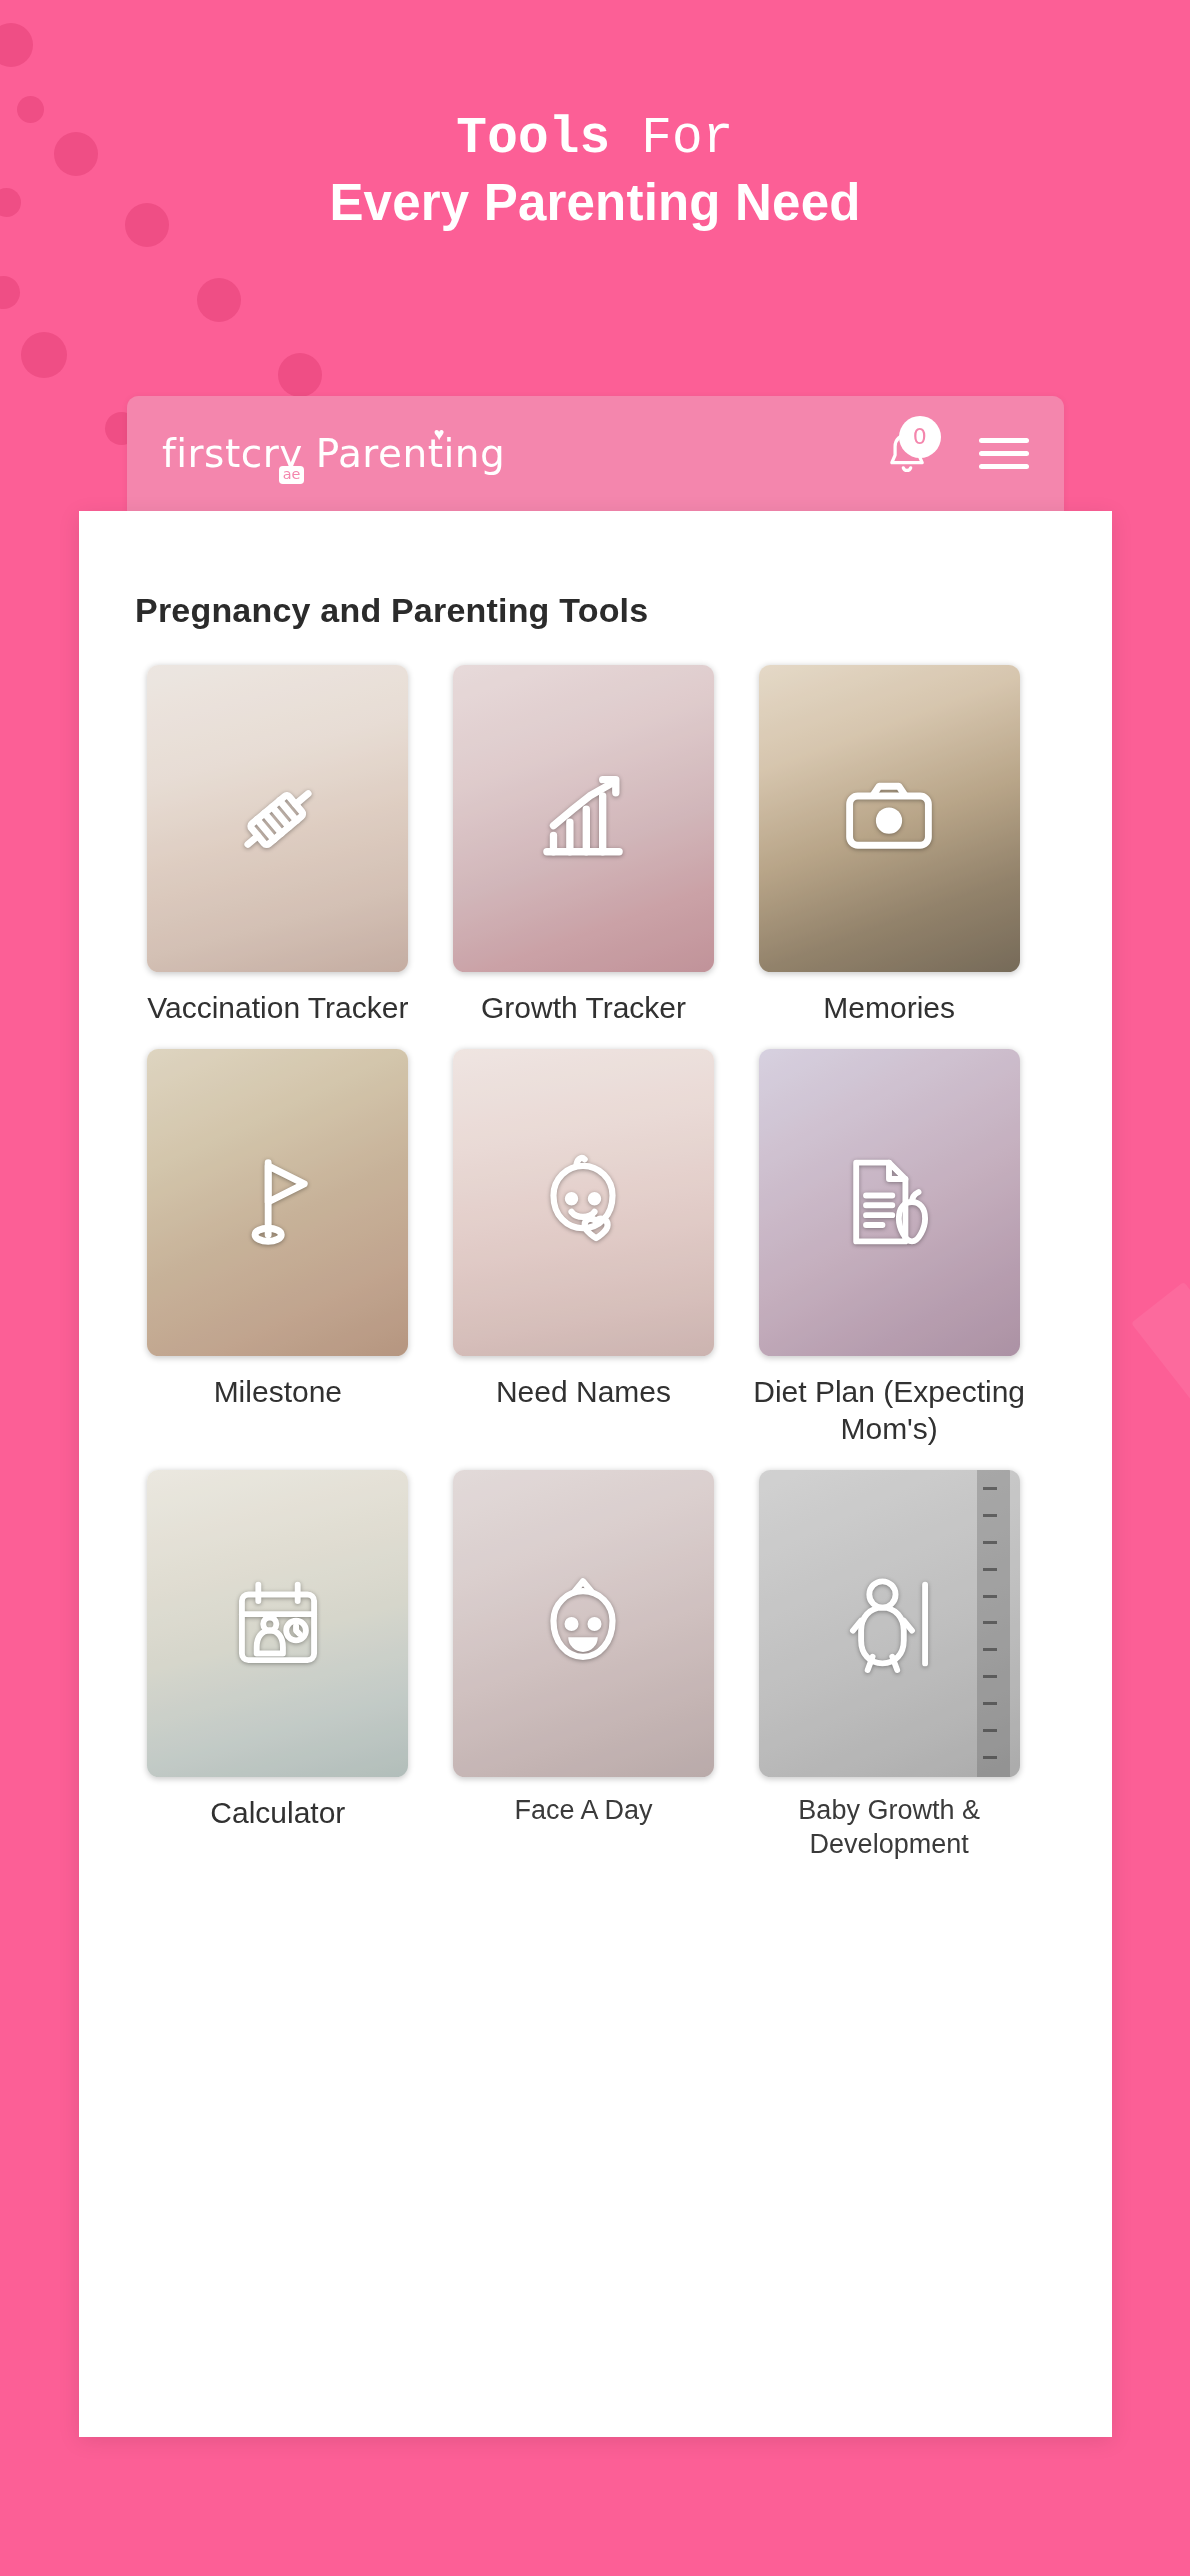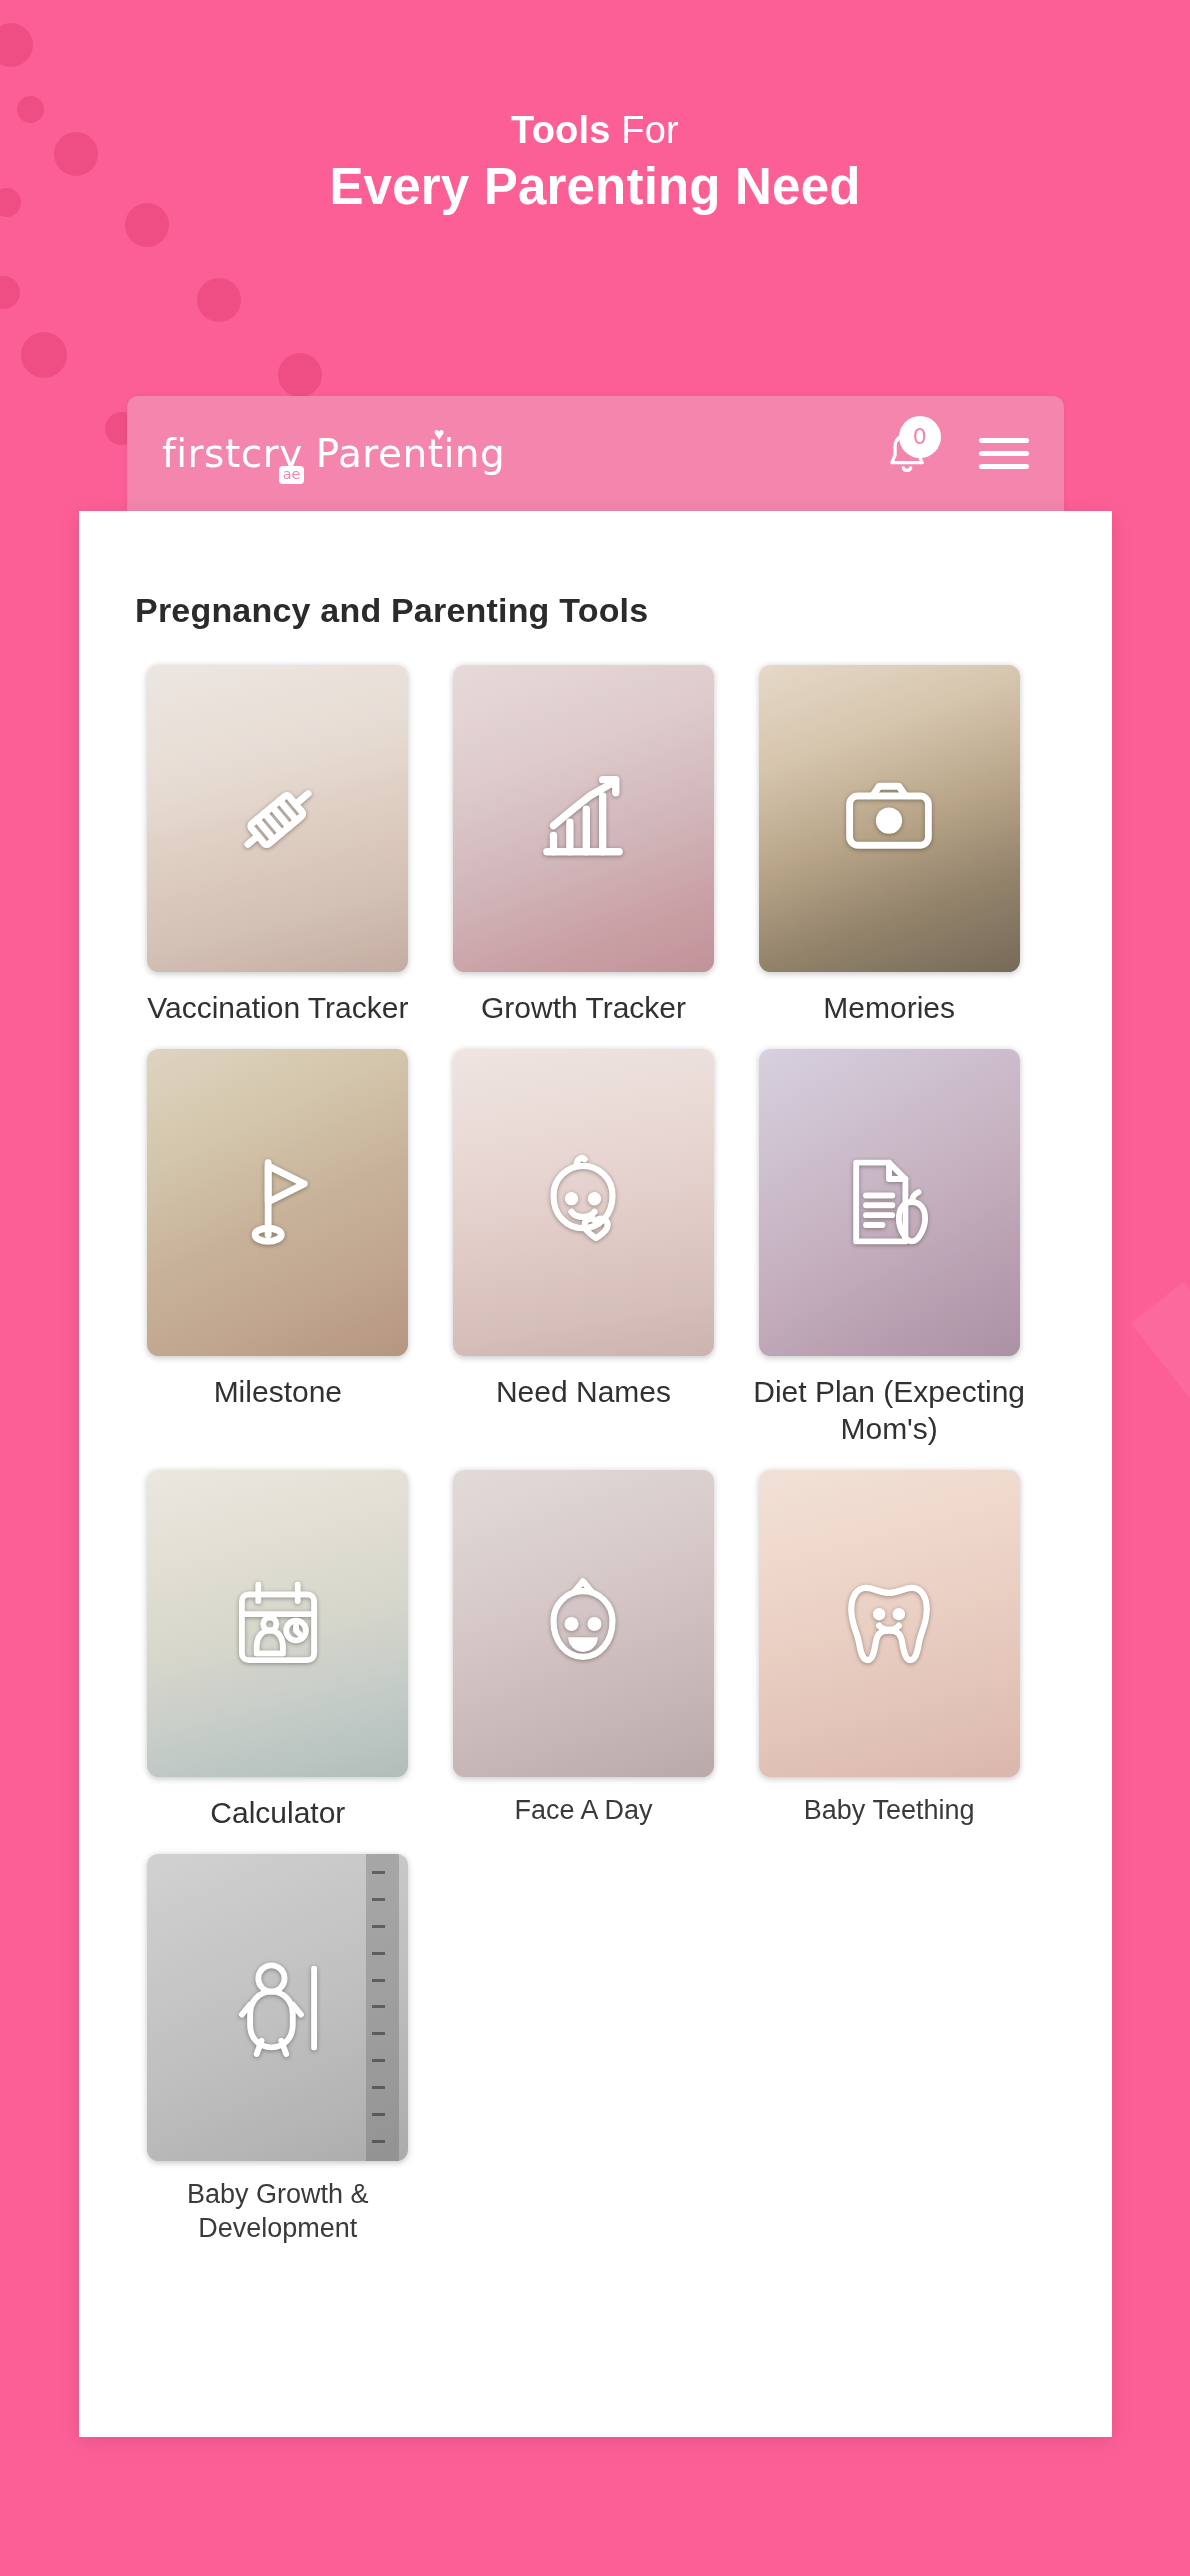--- a/index.html
+++ b/index.html
@@ -18,21 +18,21 @@
     position:absolute; background:rgba(255,255,255,0.07);
     transform:rotate(-38deg); transform-origin:top left; border-radius:3.8px;
   }
 
   
   .hero {
     position:absolute; left:0; right:0; top:107px;
     text-align:center; color:#ffffff; z-index:4;
   }
   .hero-line { line-height:1.26; letter-spacing:0.2px; }
-  .hero-l1 { font-size:38px; }
+  .hero-l1 { font-size:51px;font-family:Liberation Mono, monospace; }
   .hero-l2 { font-size:51px; font-weight:700; }
   .hero-strong { font-weight:700; }
   .hero-light  { font-weight:400; }
 
   
   .app-header {
     position:absolute; left:127px; top:396px; width:937px; height:115px;
     background:#f486ad; border-radius:11.5px 11.5px 0 0; z-index:5;
     display:flex; align-items:center; padding:0 35px;
     box-shadow:0 1.9px 7.7px rgba(0,0,0,.06);
@@ -323,38 +323,20 @@
             <circle cx="25" cy="32" r="2.4" fill="#fff"></circle>
             <circle cx="39" cy="32" r="2.4" fill="#fff"></circle>
             <path d="M23 40h18a9 9 0 0 1-18 0z" fill="#fff" stroke="none"></path>
           </g>
             </svg>
         </div>
       </div>
       <div class="tool-label">Face A Day</div>
     </div>
 
-    <div class="tool r4">
-      <div class="thumb">
-        <div class="photo ph-teeth"></div>
-        <div class="veil"></div>
-        <div class="ovl">
-          <svg viewBox="0 0 64 64">
-              <g fill="none" stroke="#fff" stroke-width="3.8" stroke-linecap="round" stroke-linejoin="round">
-            <path d="M18 10c-6 0-9 6-9 13 0 10 4 14 5 22 1 5 2 9 5 9s4-5 5-11c.7-4 2-7 8-7M46 10c6 0 9 6 9 13 0 10-4 14-5 22-1 5-2 9-5 9s-4-5-5-11c-.7-4-2-7-8-7"></path>
-            <path d="M18 10c5 0 8 3 14 3s9-3 14-3"></path>
-            <circle cx="26" cy="26" r="1.9" fill="#fff"></circle>
-            <circle cx="38" cy="26" r="1.9" fill="#fff"></circle>
-            <path d="M26 33a7 5 0 0 0 12 0"></path>
-          </g>
-            </svg>
-        </div>
-      </div>
-      <div class="tool-label">Baby Teething</div>
-    </div>
 
     <div class="tool r4">
       <div class="thumb">
         <div class="photo ph-bgd"></div>
         <div class="veil"></div>
         <div class="ruler">
           <i style="top:17px"></i>
             <i style="top:44px"></i>
             <i style="top:71px"></i>
             <i style="top:98px"></i>

